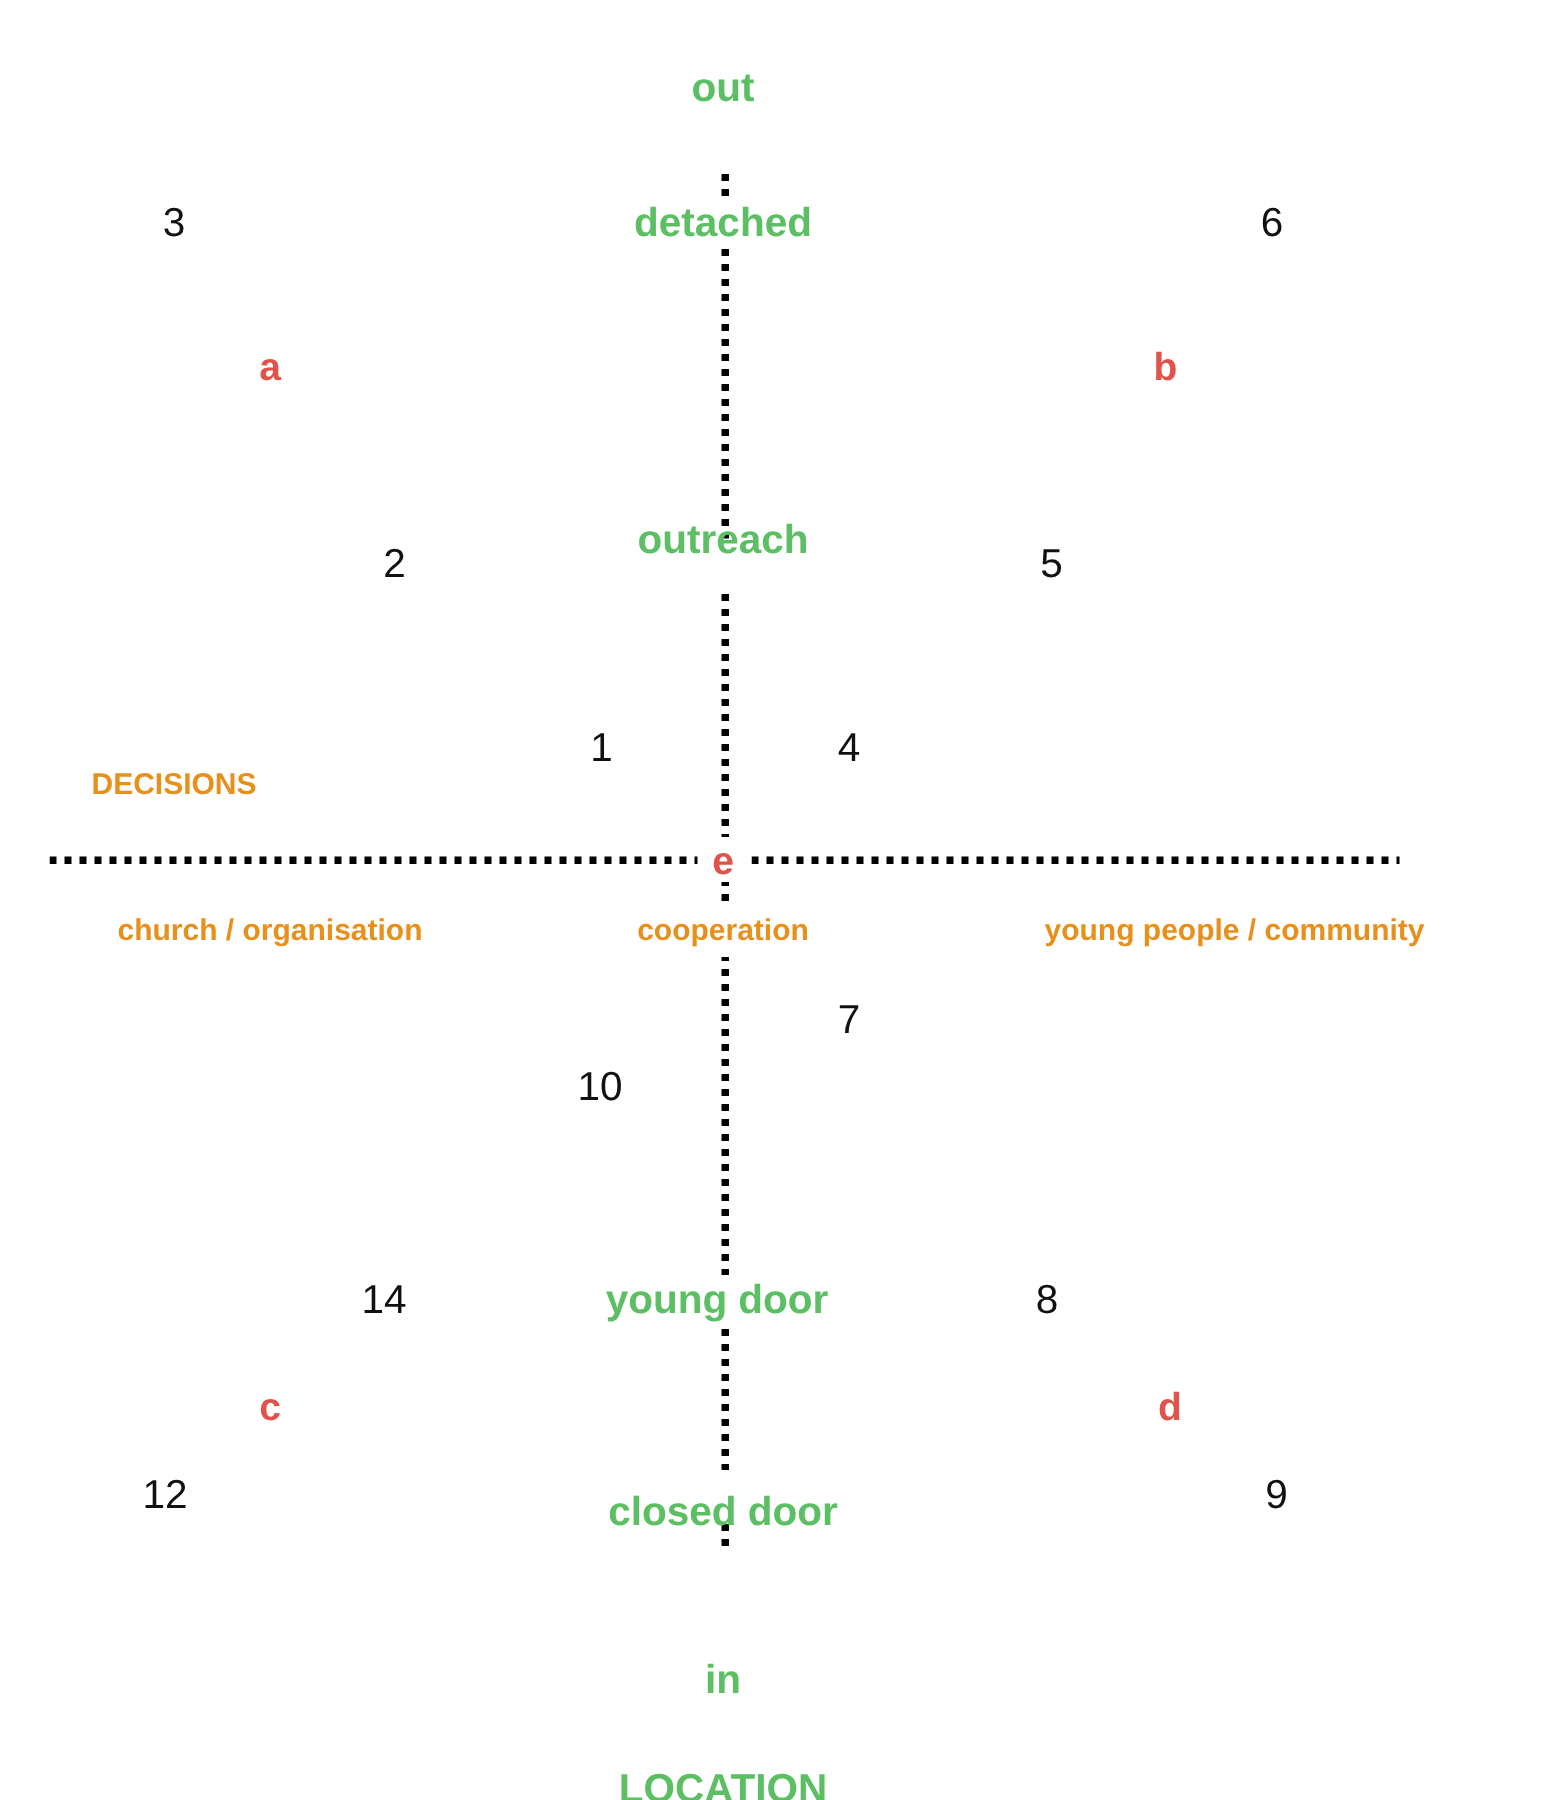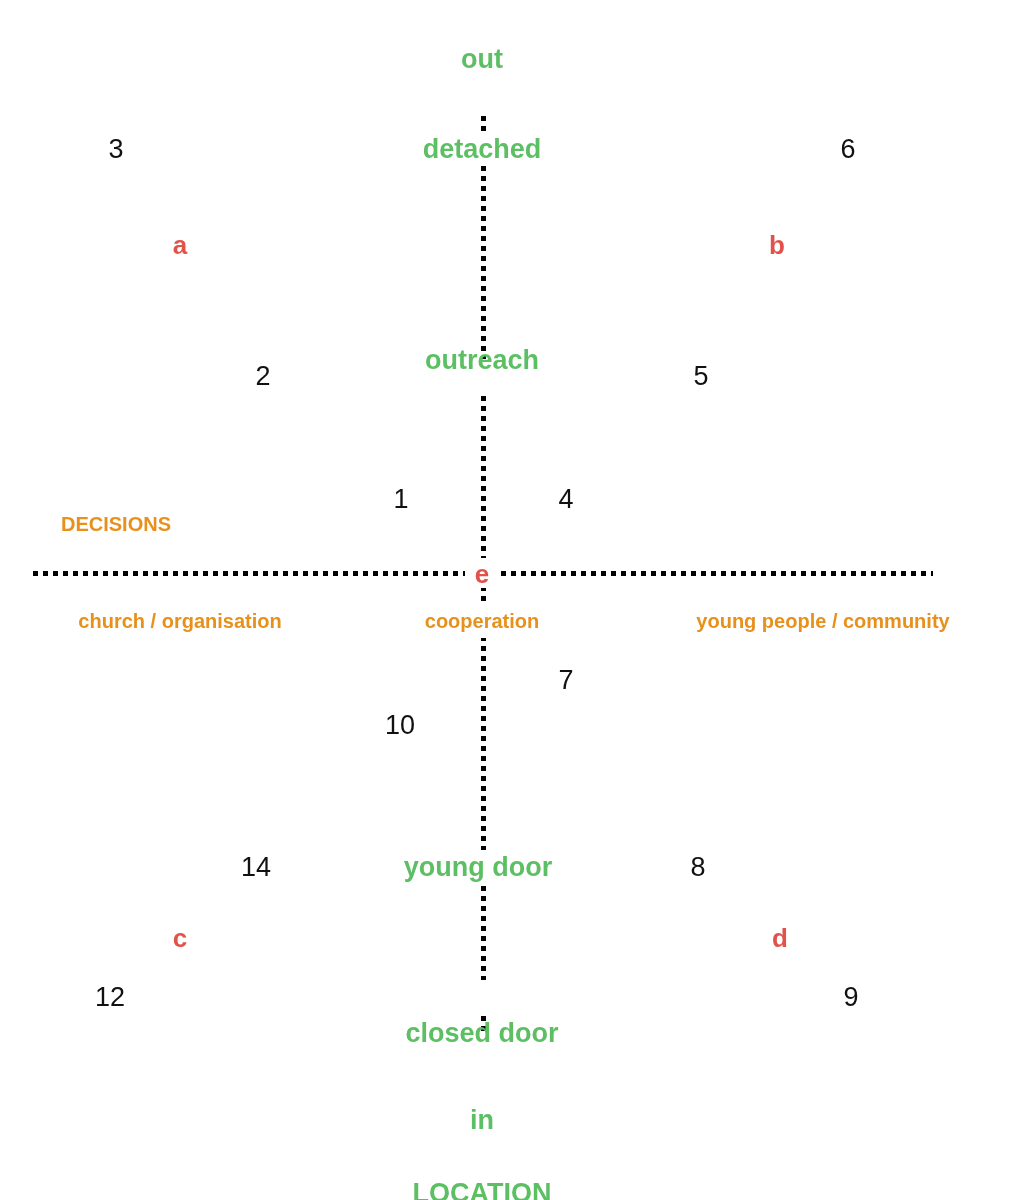--- a/index.html
+++ b/index.html
@@ -30,21 +30,21 @@
 <div class="mask" style="left:470px; top:359px; width:28px; height:34px;"></div>
 <div class="mask" style="left:470px; top:558px; width:28px; height:30px;"></div>
 <div class="mask" style="left:470px; top:604px; width:28px; height:34px;"></div>
 <div class="mask" style="left:470px; top:850px; width:28px; height:34px;"></div>
 <div class="mask" style="left:470px; top:980px; width:28px; height:34px;"></div>
 
 <div class="lbl green" style="left:482px; top:59px;">out</div>
 <div class="lbl green" style="left:482px; top:149px;">detached</div>
 <div class="lbl green" style="left:482px; top:360px;">outreach</div>
 <div class="lbl green" style="left:478px; top:867px;">young door</div>
-<div class="lbl green" style="left:482px; top:1033px;">closed door</div>
+<div class="lbl green" style="left:482px; top:1008px;">closed door</div>
 <div class="lbl green" style="left:482px; top:1082px;margin-top:38px;">in</div>
 <div class="lbl green" style="left:482px; top:1165px;margin-top:28px;">LOCATION</div>
 
 <div class="lbl orange" style="left:116px; top:524px;">DECISIONS</div>
 <div class="lbl orange" style="left:180px; top:621px;">church / organisation</div>
 <div class="lbl orange" style="left:482px; top:621px;">cooperation</div>
 <div class="lbl orange" style="left:823px; top:621px;">young people / community</div>
 
 <div class="lbl red" style="left:180px; top:245px;">a</div>
 <div class="lbl red" style="left:777px; top:245px;">b</div>

